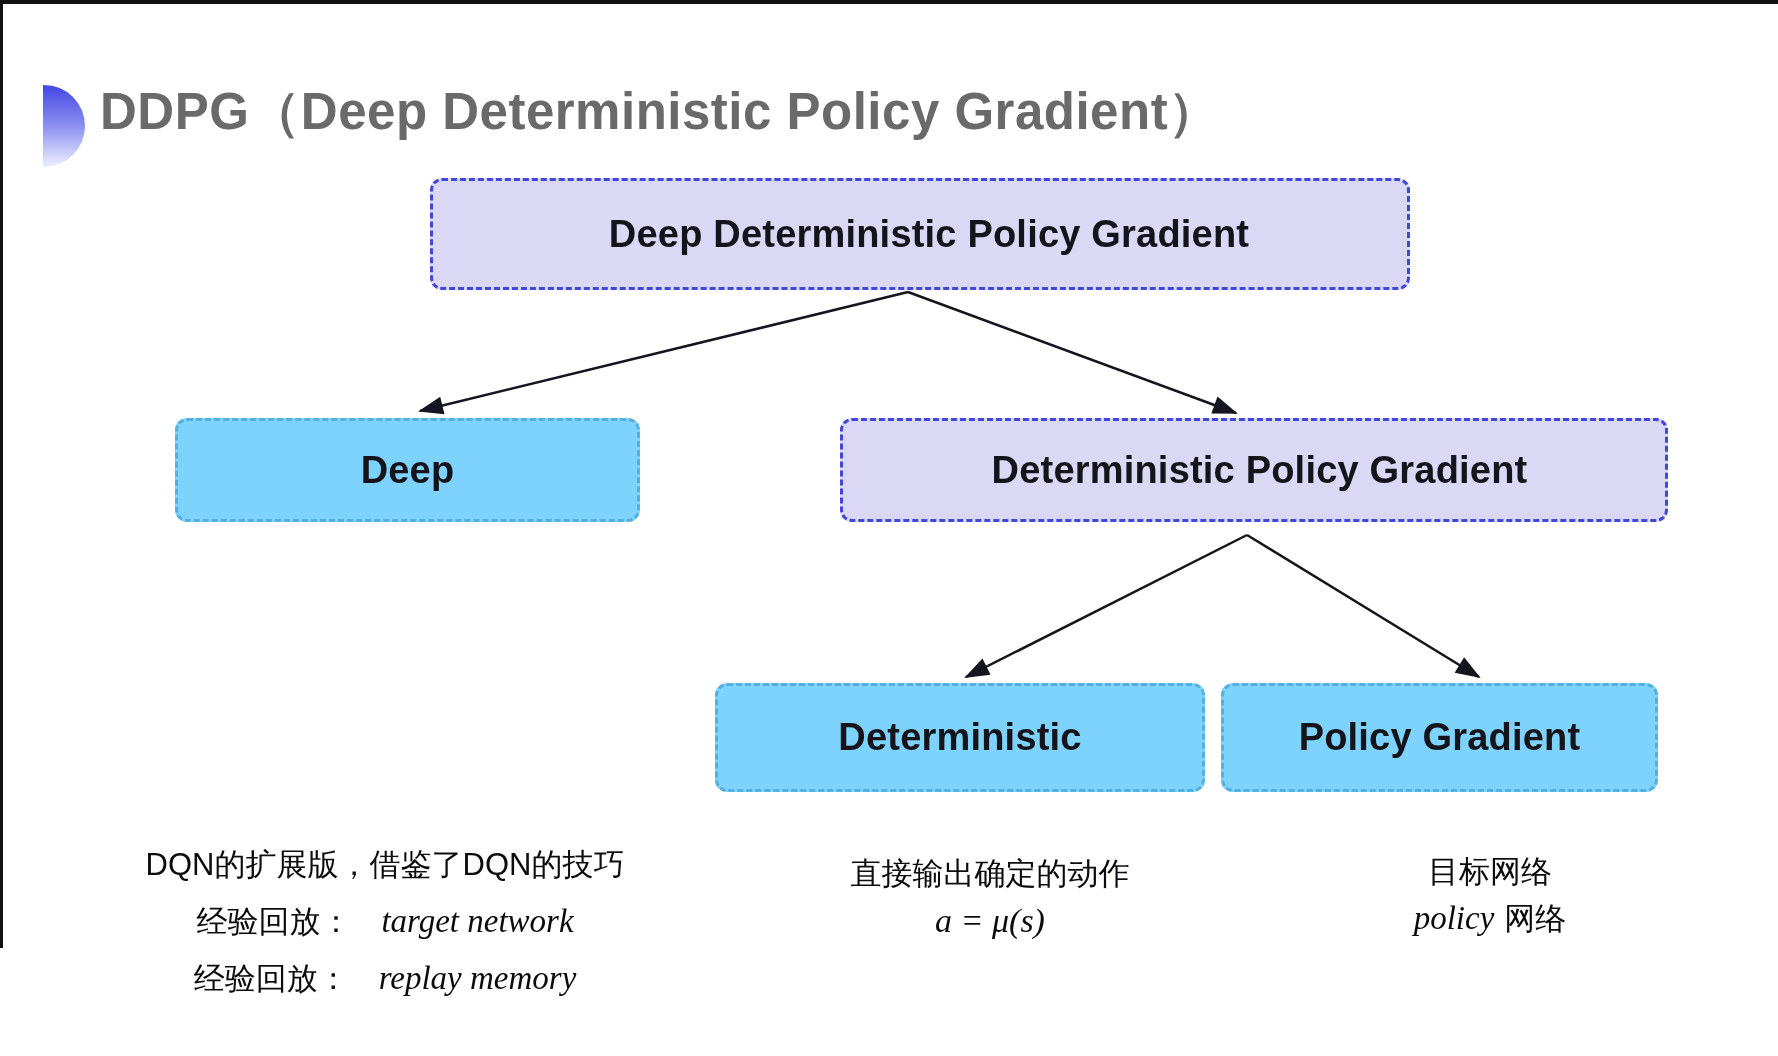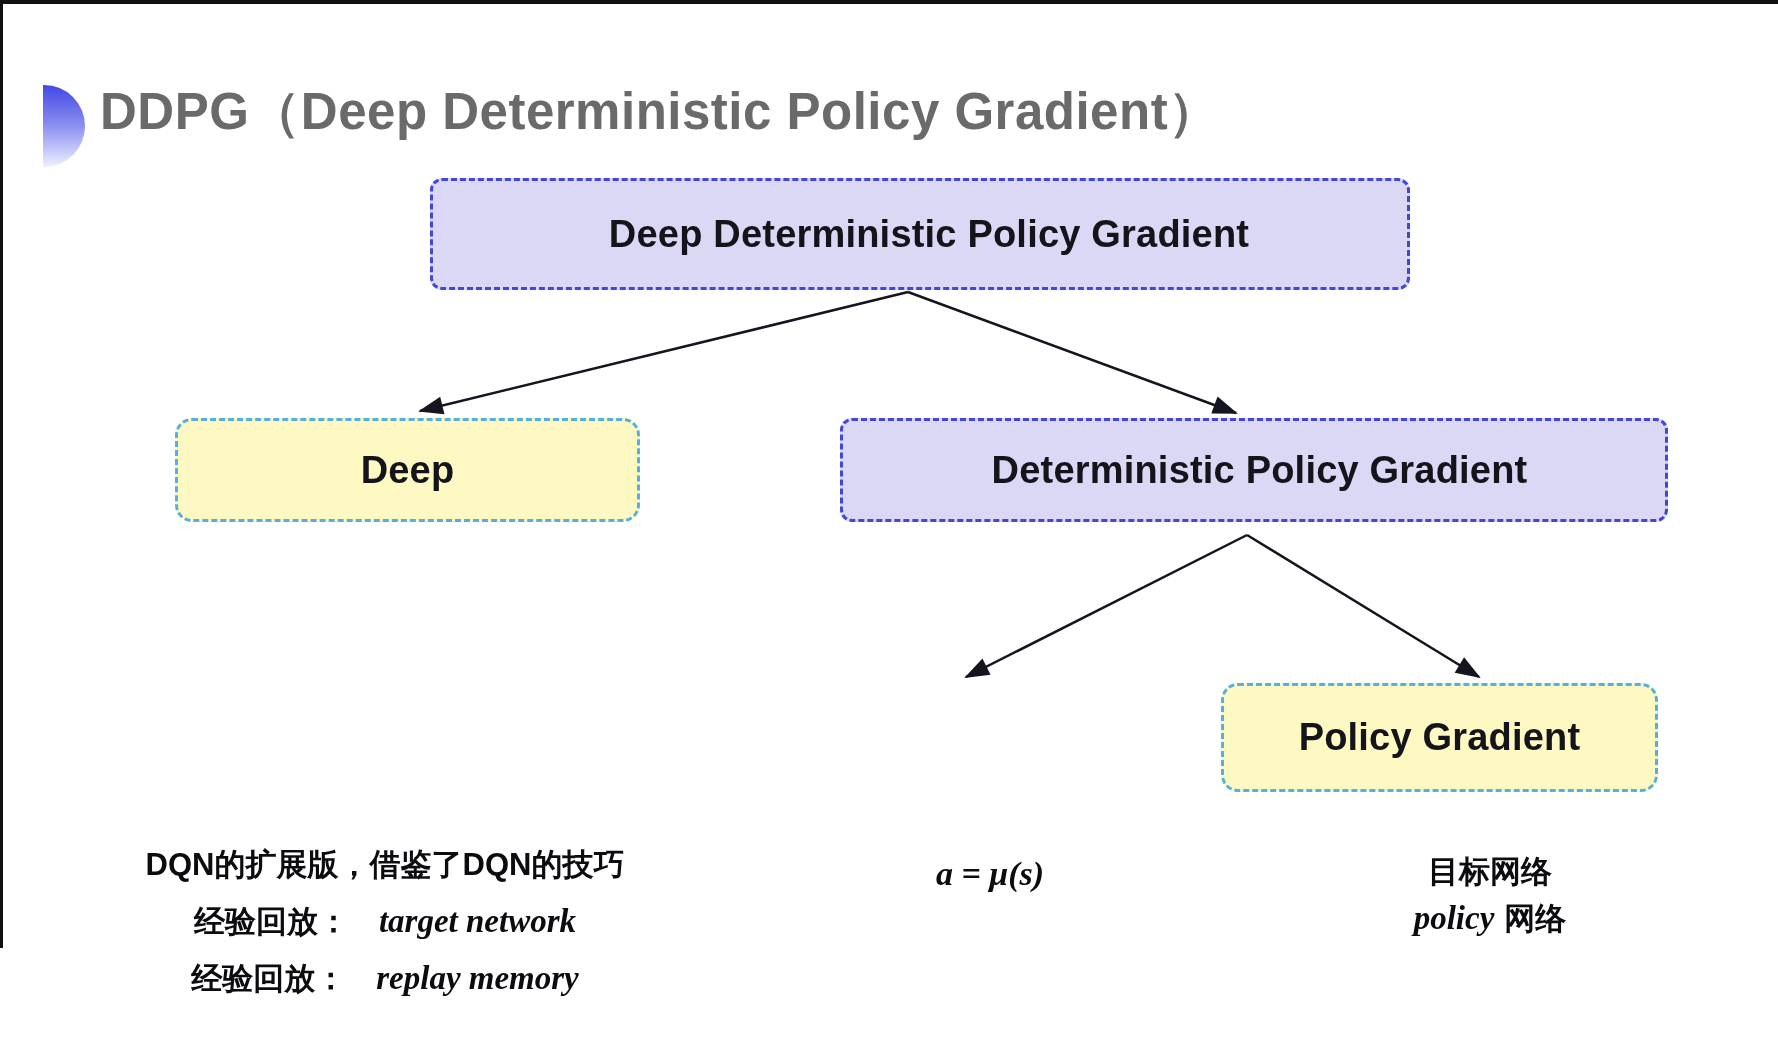--- a/index.html
+++ b/index.html
@@ -17,33 +17,33 @@
           background:linear-gradient(180deg,#4348e4 0%,#888cf0 48%,#eef0fe 100%);}
   .page-title{position:absolute;left:100px;top:78px;width:1500px;
               font-size:51px;font-weight:700;color:#6a6a6a;letter-spacing:0.5px;
               white-space:nowrap;}
 
   
   .node{position:absolute;display:flex;align-items:center;justify-content:center;
         border-radius:12px;border:3px dashed;box-sizing:border-box;
         font-size:38px;font-weight:600;color:#14141a;letter-spacing:0.2px;}
   .node.purple{background:#dbd8f6;border-color:#4246d9;}
-  .node.blue{background:#fef9c3;border-color:#55b0df;border-radius:17px;}
+  .node.blue{background:#7dd3fc;border-color:#55b0df;}
   .node-root{left:430px;top:178px;width:980px;height:112px;padding-left:18px;}
   .node-deep{left:175px;top:418px;width:465px;height:104px;}
   .node-dpg{left:840px;top:418px;width:828px;height:104px;padding-left:11px;}
   .node-det{left:715px;top:683px;width:490px;height:109px;}
   .node-pg{left:1221px;top:683px;width:437px;height:109px;}
 
   
   .connectors{position:absolute;left:0;top:0;pointer-events:none;}
 
   
   .note{position:absolute;text-align:center;color:#0c0c10;font-size:31px;
-        font-weight:700;}
+        font-weight:400;}
   .note-deep{left:95px;top:836px;width:580px;line-height:57px;}
   .note-det{left:770px;top:850px;width:440px;line-height:47px;}
   .note-pg{left:1270px;top:848px;width:440px;line-height:47px;}
   .term{font-family:"Liberation Serif","DejaVu Serif",serif;font-style:italic;
         font-size:33px;margin-left:30px;}
   .term.tight{margin-left:0;margin-right:10px;}
   .formula{font-family:"Liberation Serif","DejaVu Serif",serif;font-style:italic;
            font-size:34px;}
 </style>
 </head>
@@ -74,36 +74,40 @@
   </div>
 
   <div class="node blue node-deep">
     <span>Deep</span>
   </div>
 
   <div class="node purple node-dpg">
     <span>Deterministic Policy Gradient</span>
   </div>
 
+  <div class="node blue node-det">
+    <span>Deterministic</span>
+  </div>
 
   <div class="node blue node-pg">
     <span>Policy Gradient</span>
   </div>
 
   <div class="note note-deep">
     <div>DQN的扩展版，借鉴了DQN的技巧</div>
     <div>
       <span>经验回放：</span><span class="term">target network</span>
     </div>
     <div>
       <span>经验回放：</span><span class="term">replay memory</span>
     </div>
   </div>
 
   <div class="note note-det">
+    <div>直接输出确定的动作</div>
     <div class="formula">a = μ(s)</div>
   </div>
 
   <div class="note note-pg">
     <div>目标网络</div>
     <div>
       <span class="term tight">policy</span><span>网络</span>
     </div>
   </div>
 

